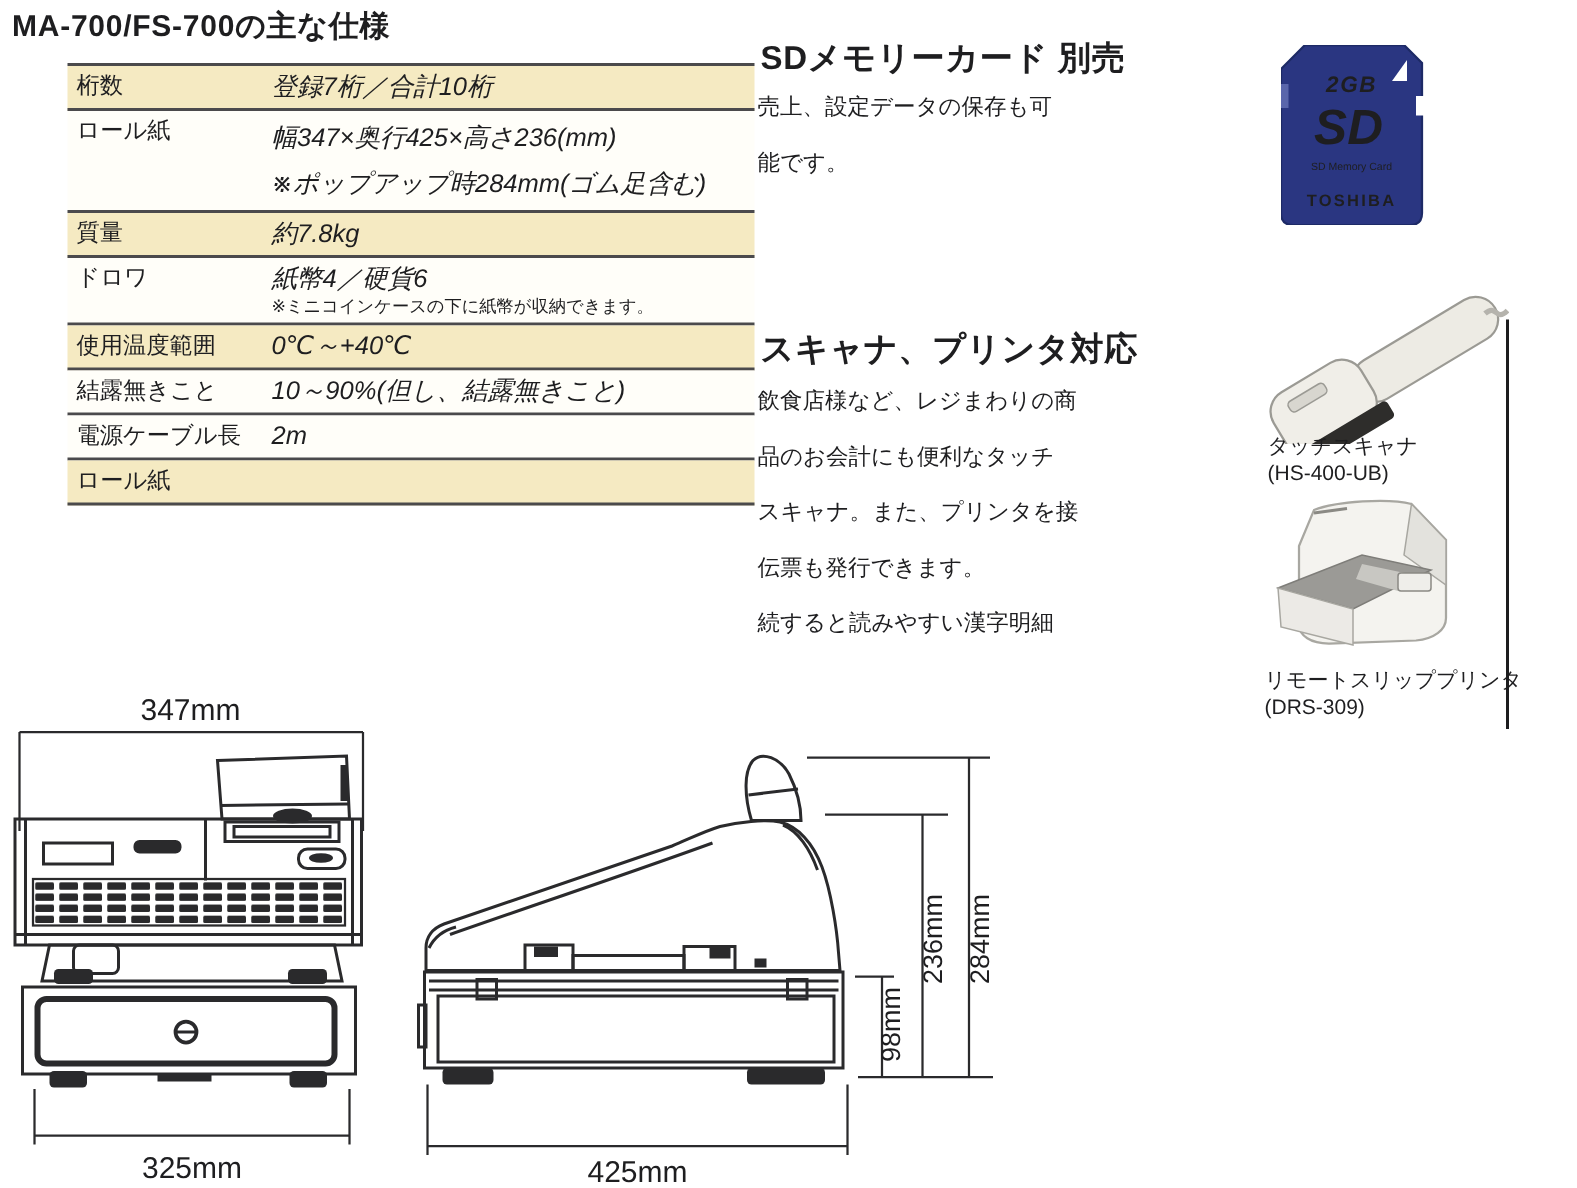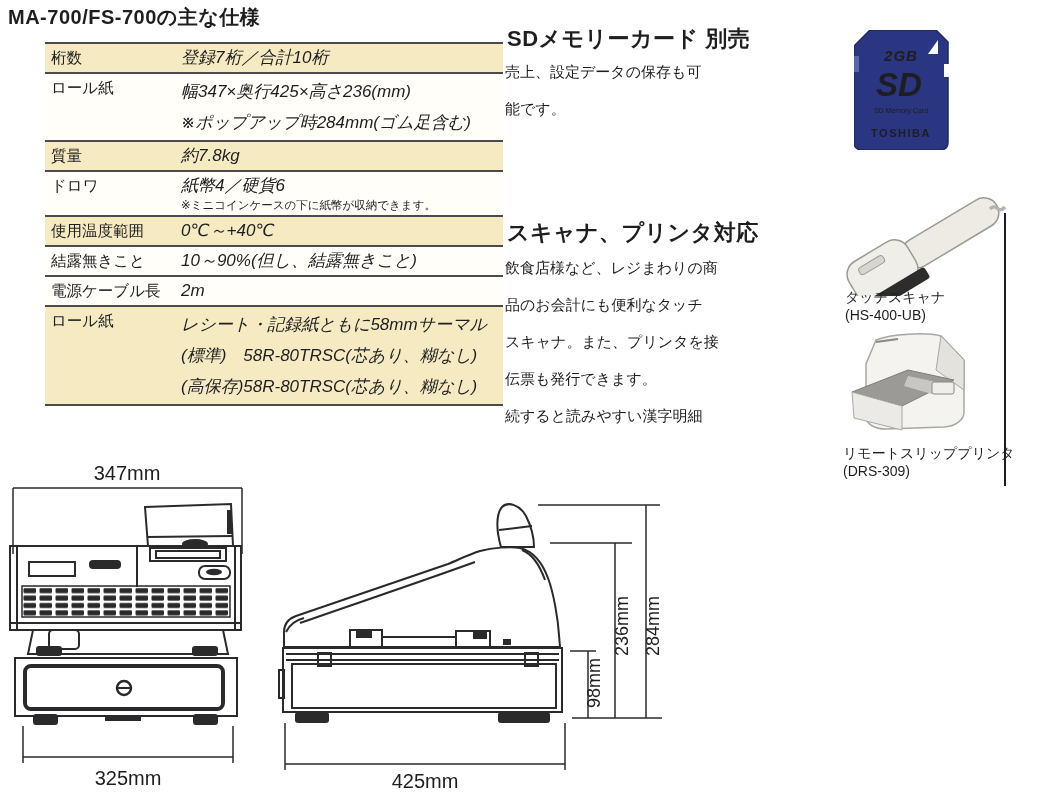--- a/index.html
+++ b/index.html
@@ -75,25 +75,20 @@
       </div>
   </div>
   <div class="spec-row">
     <div class="lbl">電源ケーブル長</div>
     <div class="val">
         <div class="l">2m</div>
       </div>
   </div>
   <div class="spec-row yellow tall">
     <div class="lbl">ロール紙</div>
-    <div class="val">
-      <div class="l">レシート・記録紙ともに58mmサーマル</div>
-      <div class="l">(標準)　58R-80TRSC(芯あり、糊なし)</div>
-      <div class="l">(高保存)58R-80TRSC(芯あり、糊なし)</div>
-    </div>
   </div>
 </div>
 
 <div class="abs feat-head" style="left:507px;top:24px">SDメモリーカード 別売</div>
 <div class="abs feat-body" style="left:505px;top:53px">
   <span style="display:block">売上、設定データの保存も可</span>
   <span style="display:block">能です。</span>
 </div>
 
 <svg class="abs" style="left:854px;top:30px" width="100" height="120" viewBox="0 0 100 120">

